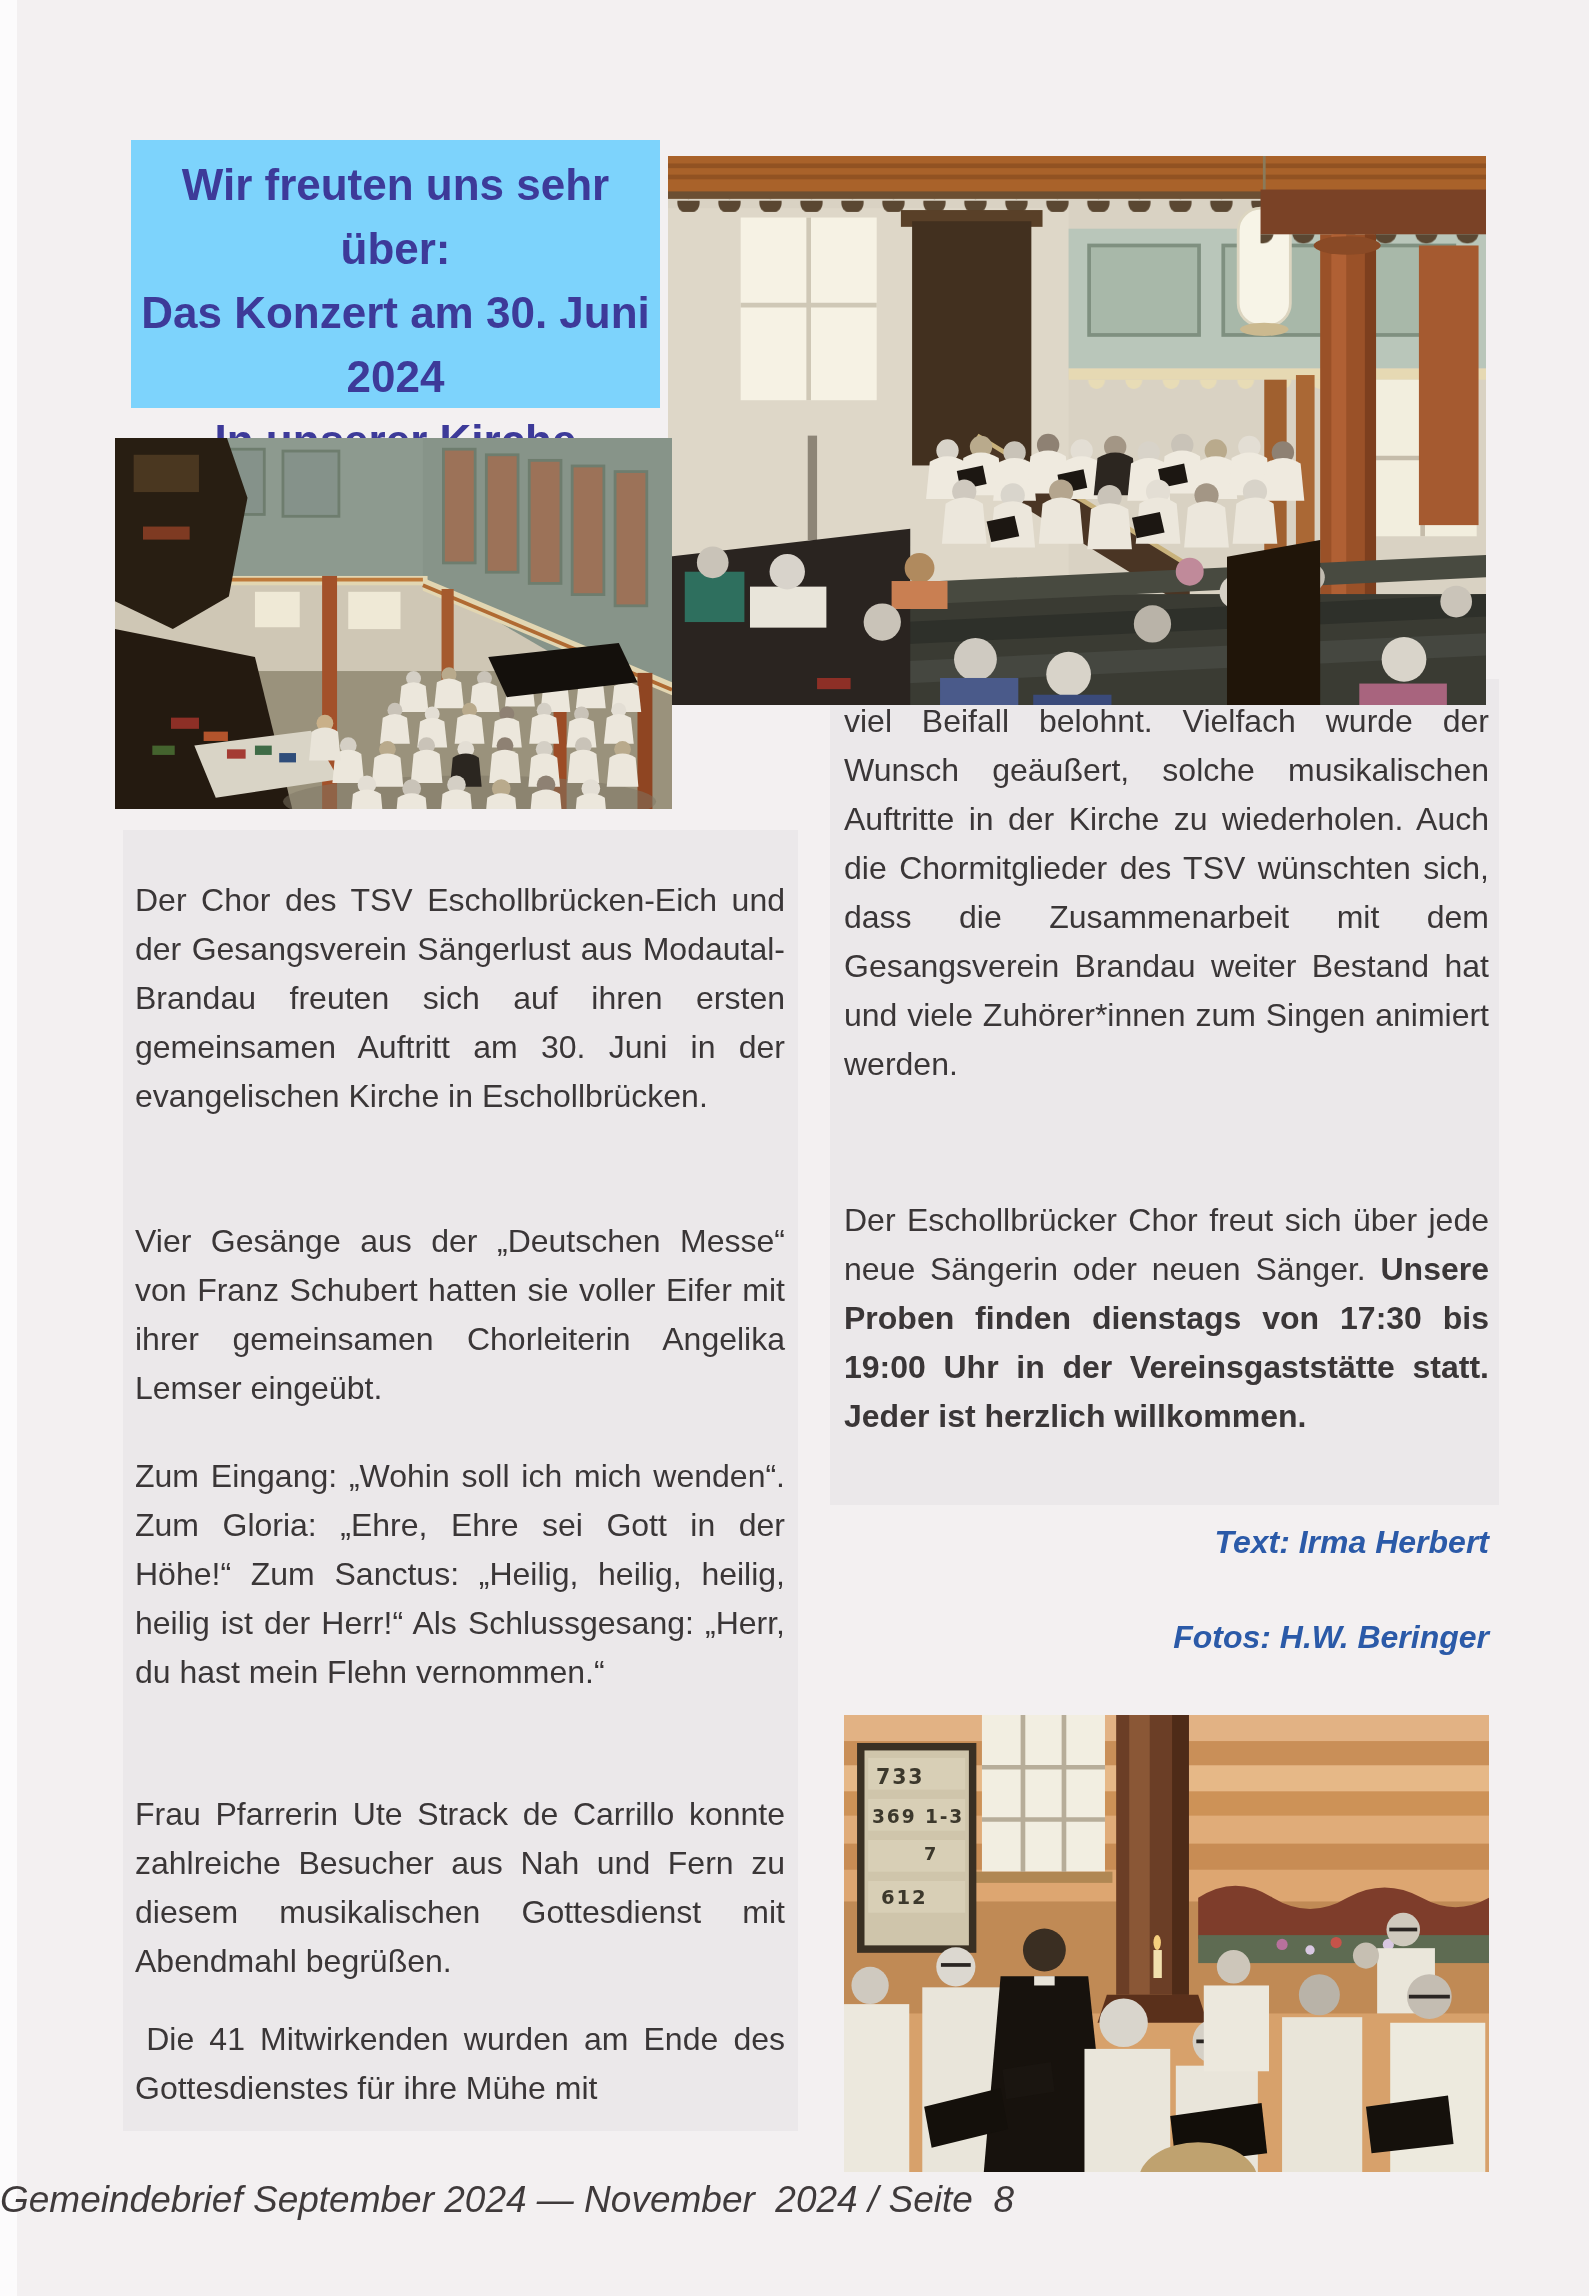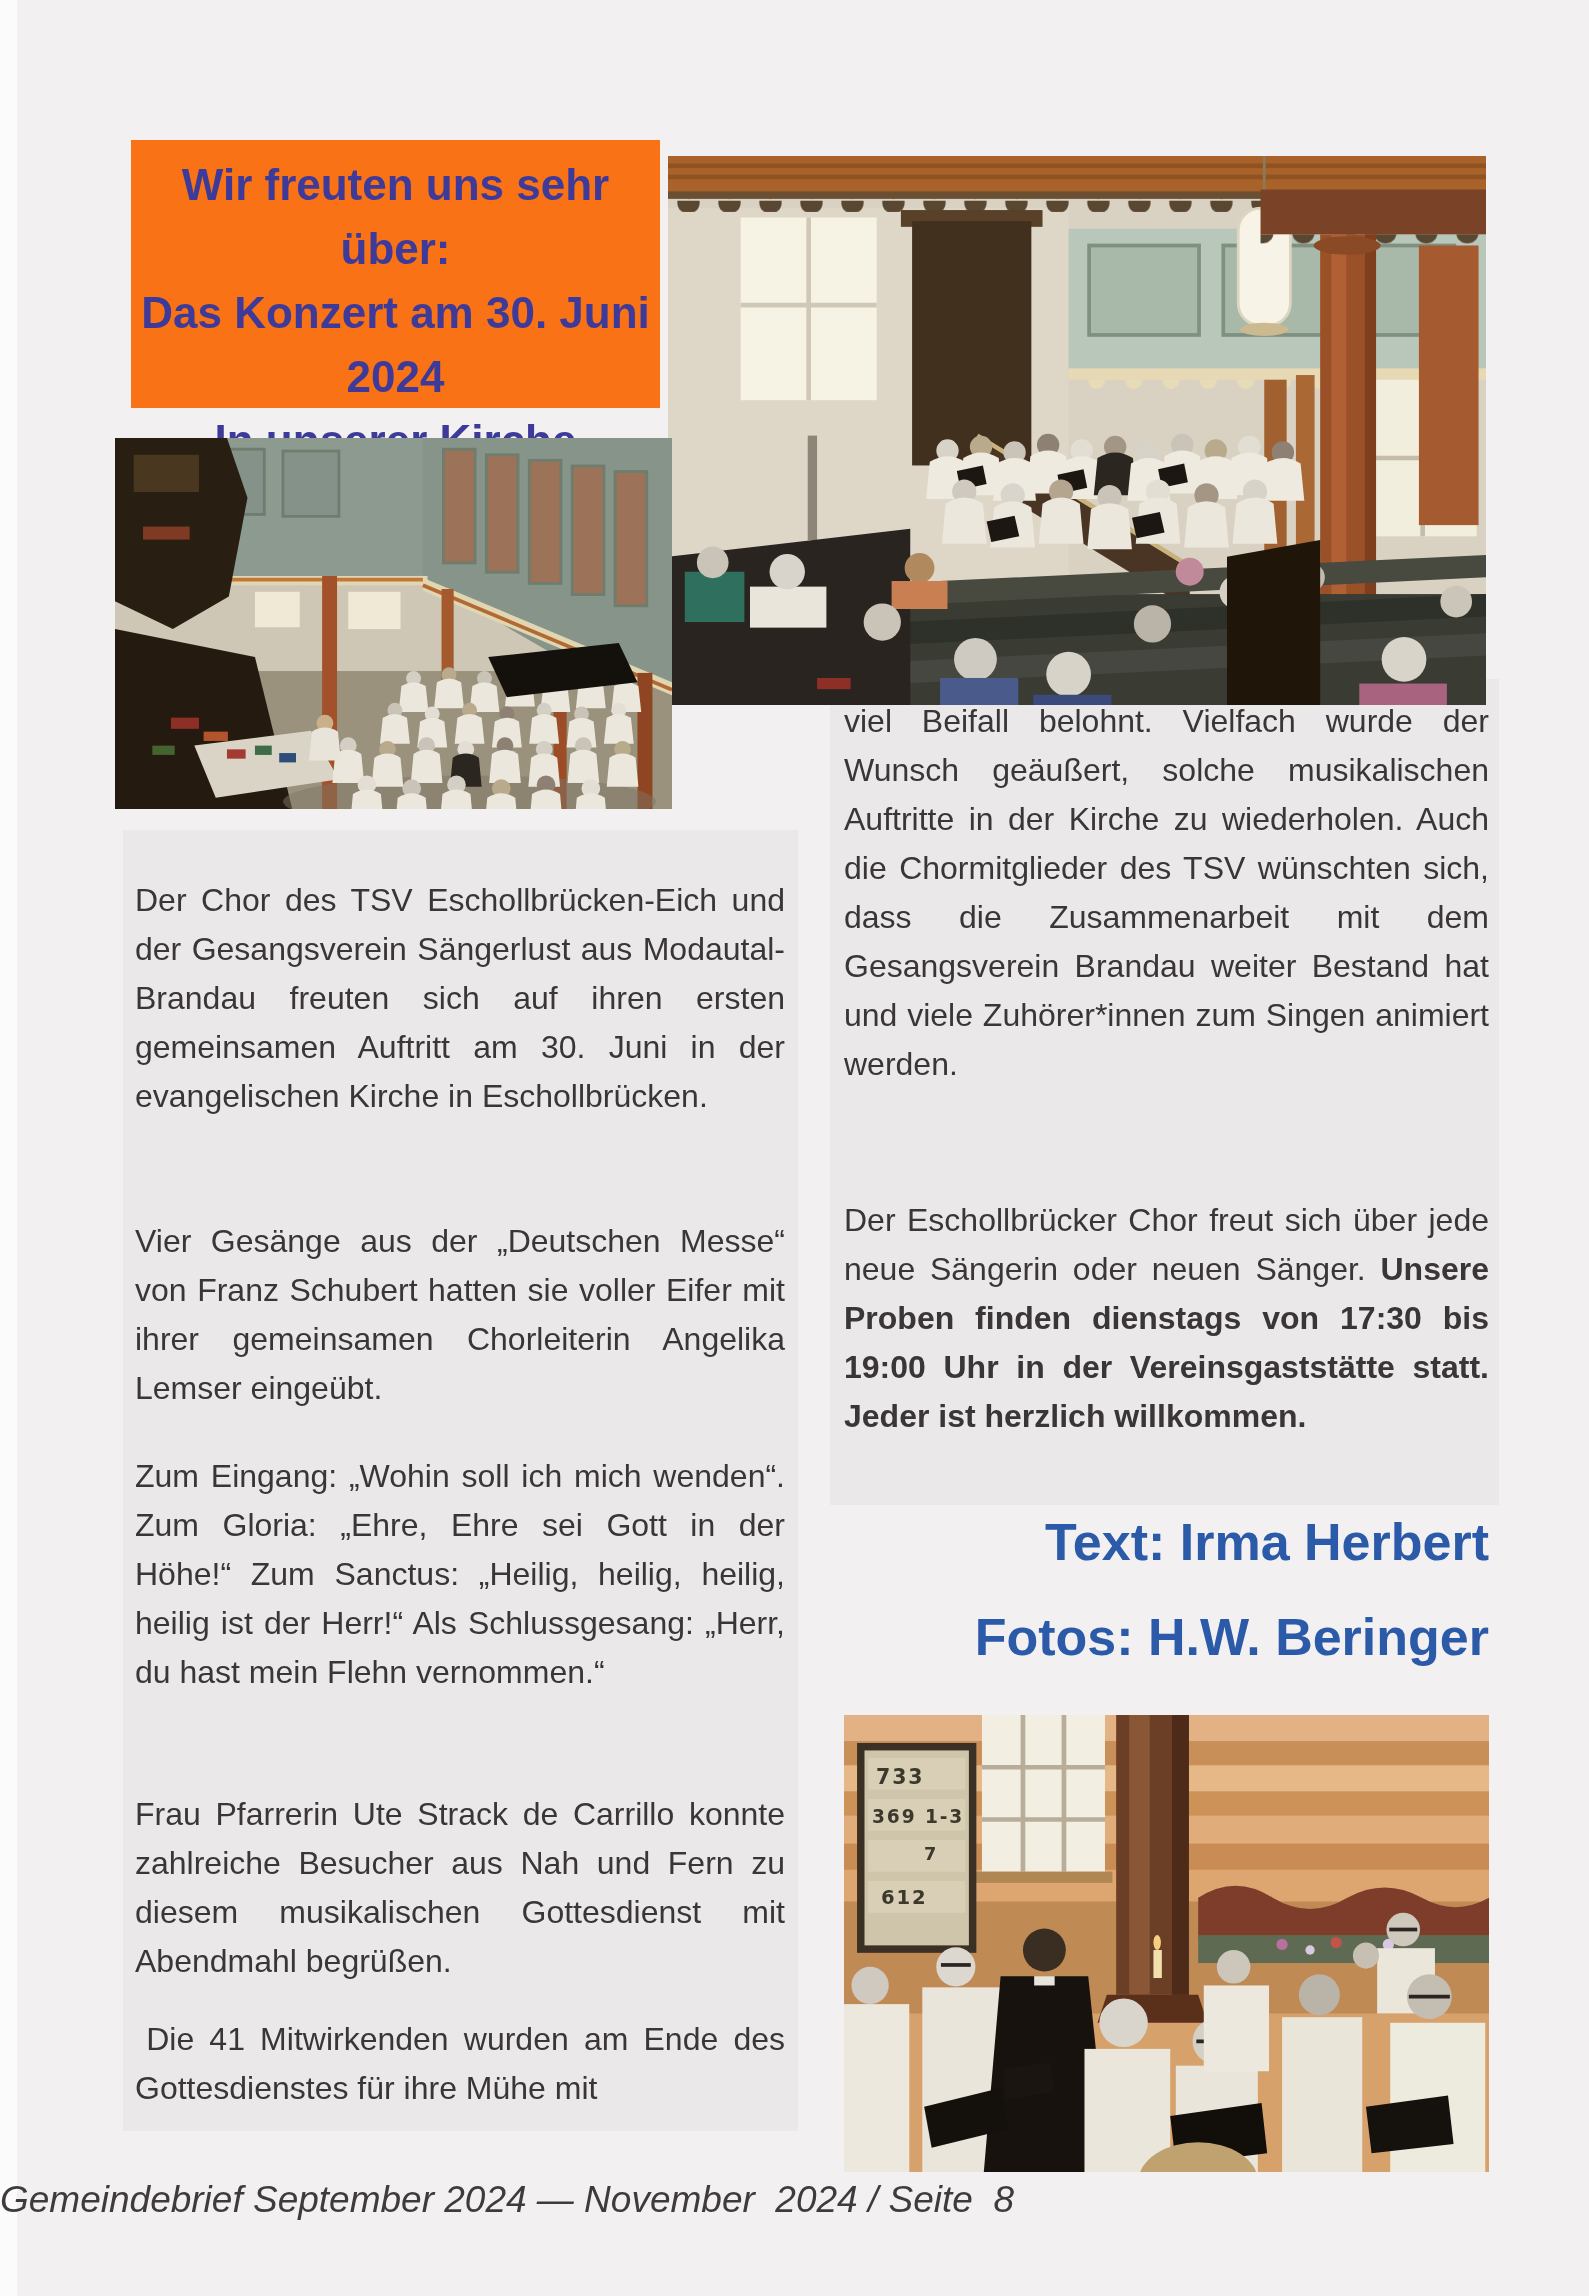--- a/index.html
+++ b/index.html
@@ -3,38 +3,38 @@
 <meta charset="utf-8">
 <style>
   html,body{margin:0;padding:0;background:#e8e5e6;}
   .page{position:relative;width:1589px;height:2296px;background:#f3f0f1;overflow:hidden;
         font-family:"Liberation Sans",sans-serif;color:#3a3637;}
   .scan-strip{position:absolute;left:0;top:0;width:17px;height:2296px;background:#fcfbfc;}
   .wash{position:absolute;background:#ebe8ea;}
   .wash-left{left:123px;top:830px;width:675px;height:1301px;}
   .wash-right{left:830px;top:679px;width:669px;height:826px;}
 
-  .masthead{position:absolute;left:131px;top:140px;width:529px;height:268px;background:#f97316;
+  .masthead{position:absolute;left:131px;top:140px;width:529px;height:268px;background:#7dd3fc;
             color:#3d3a99;font-weight:bold;font-size:44px;line-height:64px;text-align:center;
             box-sizing:border-box;padding-top:13px;}
   .photo{position:absolute;overflow:hidden;margin-top:32px;}
   .photo svg{display:block;width:100%;height:100%;}
   .photo-top{left:668px;top:124px;width:818px;height:549px;}
   .photo-left{left:115px;top:406px;width:557px;height:371px;}
   .photo-bottom{left:844px;top:1683px;width:645px;height:457px;}
 
   .para{position:absolute;font-size:32px;line-height:49px;text-align:justify;
         color:#3a3637;margin:0;hyphens:manual;}
   .lp{left:135px;width:650px;}
   .rp{left:844px;width:645px;}
   .indent-sm{text-indent:11.2px;}
   .rp b{font-weight:bold;}
 
   .credit{position:absolute;left:844px;width:645px;text-align:right;color:#2b5aa8;
-          font-weight:bold;font-size:52px;line-height:48px;}
+          font-style:italic;font-weight:bold;font-size:32px;line-height:48px;}
   .footer{position:absolute;left:0;top:2179px;width:100%;text-align:left;
           font-size:37px;color:#3f3a3b;font-style:italic;}
 
   .hymn{position:absolute;font-family:"DejaVu Sans",sans-serif;color:#3c382c;
         font-size:20.5px;font-weight:bold;letter-spacing:1.9px;line-height:1;}
   .hymn-1{left:32px;top:52px;}
   .hymn-2{left:28px;top:93px;font-size:18.6px;}
   .hymn-3{left:80px;top:131px;font-size:17.7px;}
   .hymn-4{left:37px;top:173px;font-size:19.6px;}
 </style>

